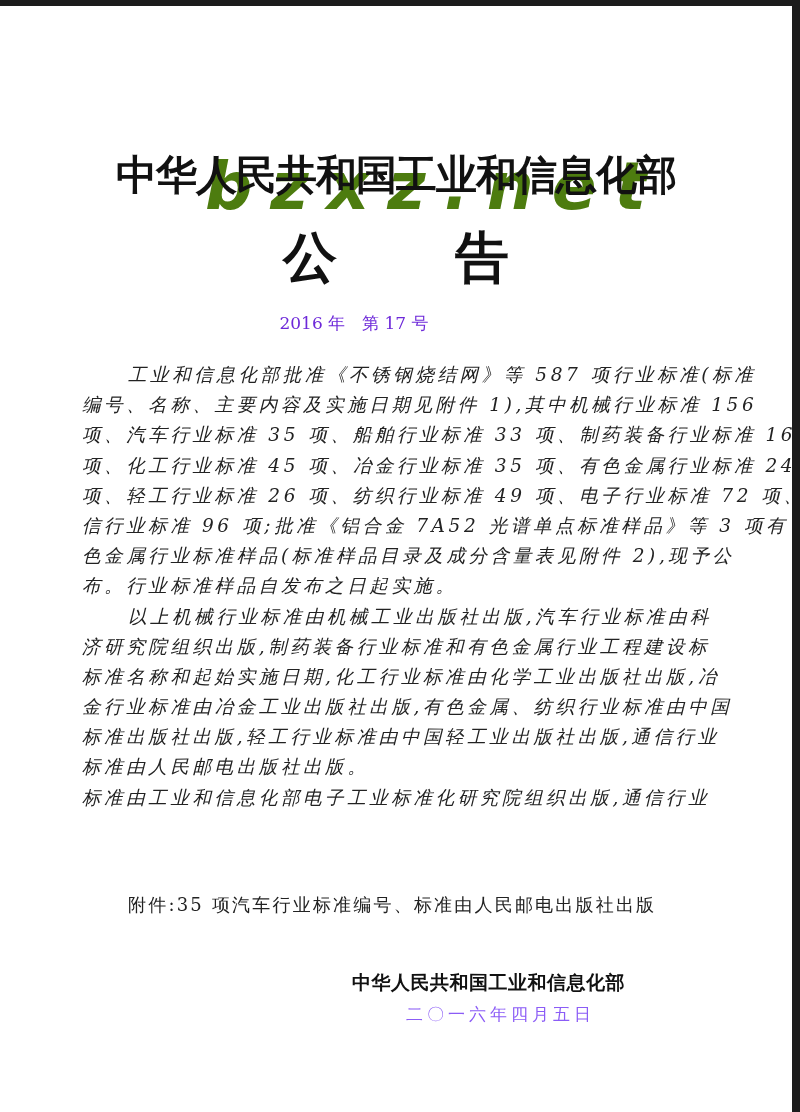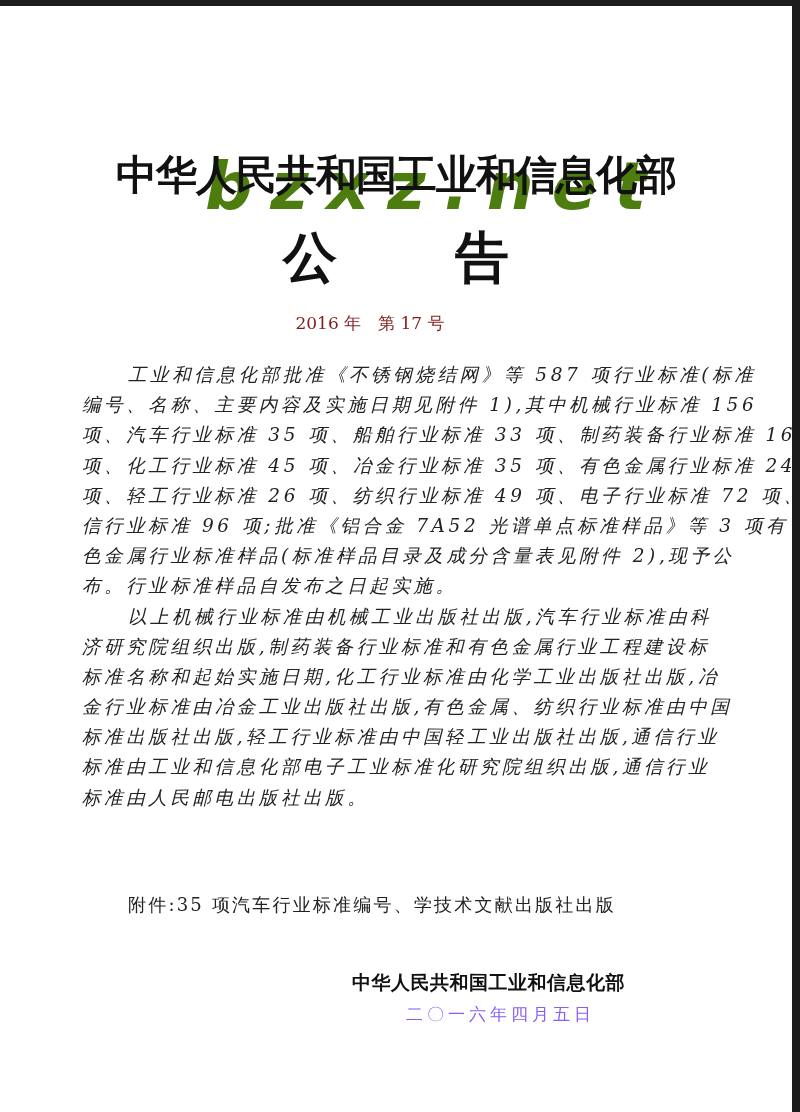--- a/index.html
+++ b/index.html
@@ -65,25 +65,25 @@
       font-family: "DejaVu Serif", "Liberation Serif", serif;
       font-weight: bold;
       font-size: 54px;
       color: #111;
       z-index: 1;
       margin: 0;
     }
     .doc-number {
       position: absolute;
       top: 312px;
-      left: 16px;
+      left: 0;
       width: 708px;
       text-align: center;
       font-size: 17px;
-      color: #7f1d1d;
+      color: #6d28d9;
     }
     .body-text {
       position: absolute;
       left: 82px;
       top: 360px;
       width: 598px;
       font-style: italic;
     }
     .line {
       display: block;
@@ -151,21 +151,21 @@
     <span class="line">信行业标准 96 项;批准《铝合金 7A52 光谱单点标准样品》等 3 项有</span>
     <span class="line">色金属行业标准样品(标准样品目录及成分含量表见附件 2),现予公</span>
     <span class="line">布。行业标准样品自发布之日起实施。</span>
   </div>
   <div>
     <span class="line indent">以上机械行业标准由机械工业出版社出版,汽车行业标准由科</span>
     <span class="line">济研究院组织出版,制药装备行业标准和有色金属行业工程建设标</span>
     <span class="line">标准名称和起始实施日期,化工行业标准由化学工业出版社出版,冶</span>
     <span class="line">金行业标准由冶金工业出版社出版,有色金属、纺织行业标准由中国</span>
     <span class="line">标准出版社出版,轻工行业标准由中国轻工业出版社出版,通信行业</span>
+    <span class="line">标准由人民邮电出版社出版。</span>
     <span class="line">标准由工业和信息化部电子工业标准化研究院组织出版,通信行业</span>
-    <span class="line">标准由人民邮电出版社出版。</span>
   </div>
 </div>
 
-<div class="attachment">附件:35 项汽车行业标准编号、学技术文献出版社出版</div>
+<div class="attachment">附件:35 项汽车行业标准编号、标准由人民邮电出版社出版</div>
 
 <div class="signature">中华人民共和国工业和信息化部</div>
 <div class="sign-date">二〇一六年四月五日</div>
 
 </body></html>

